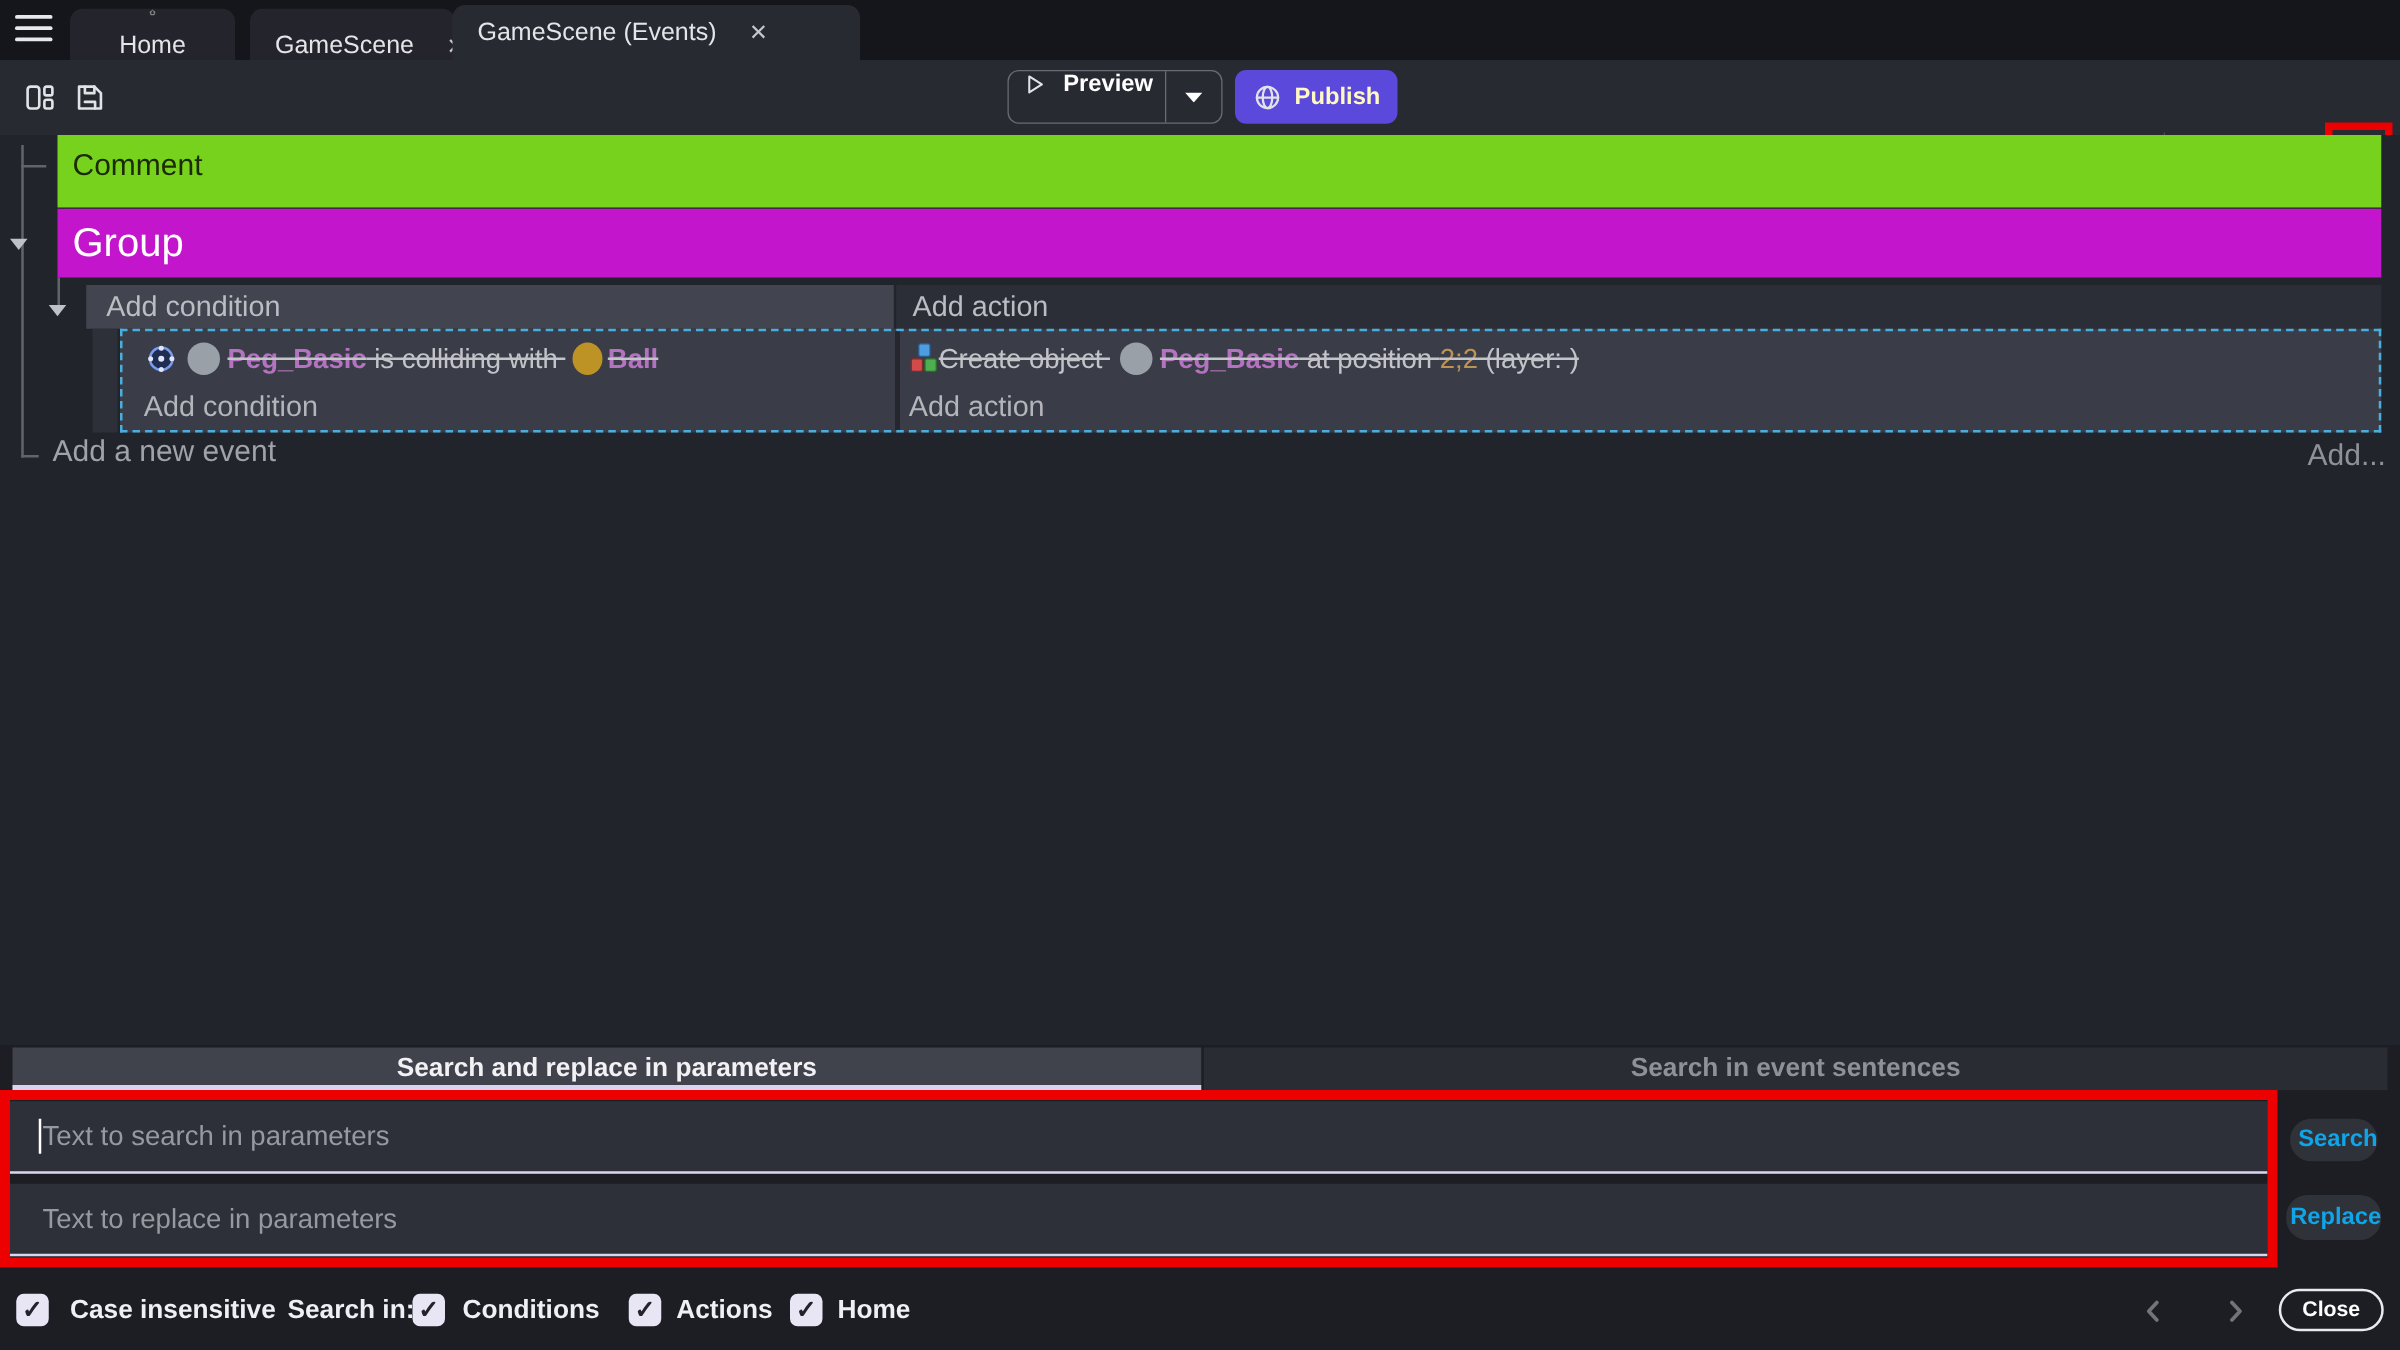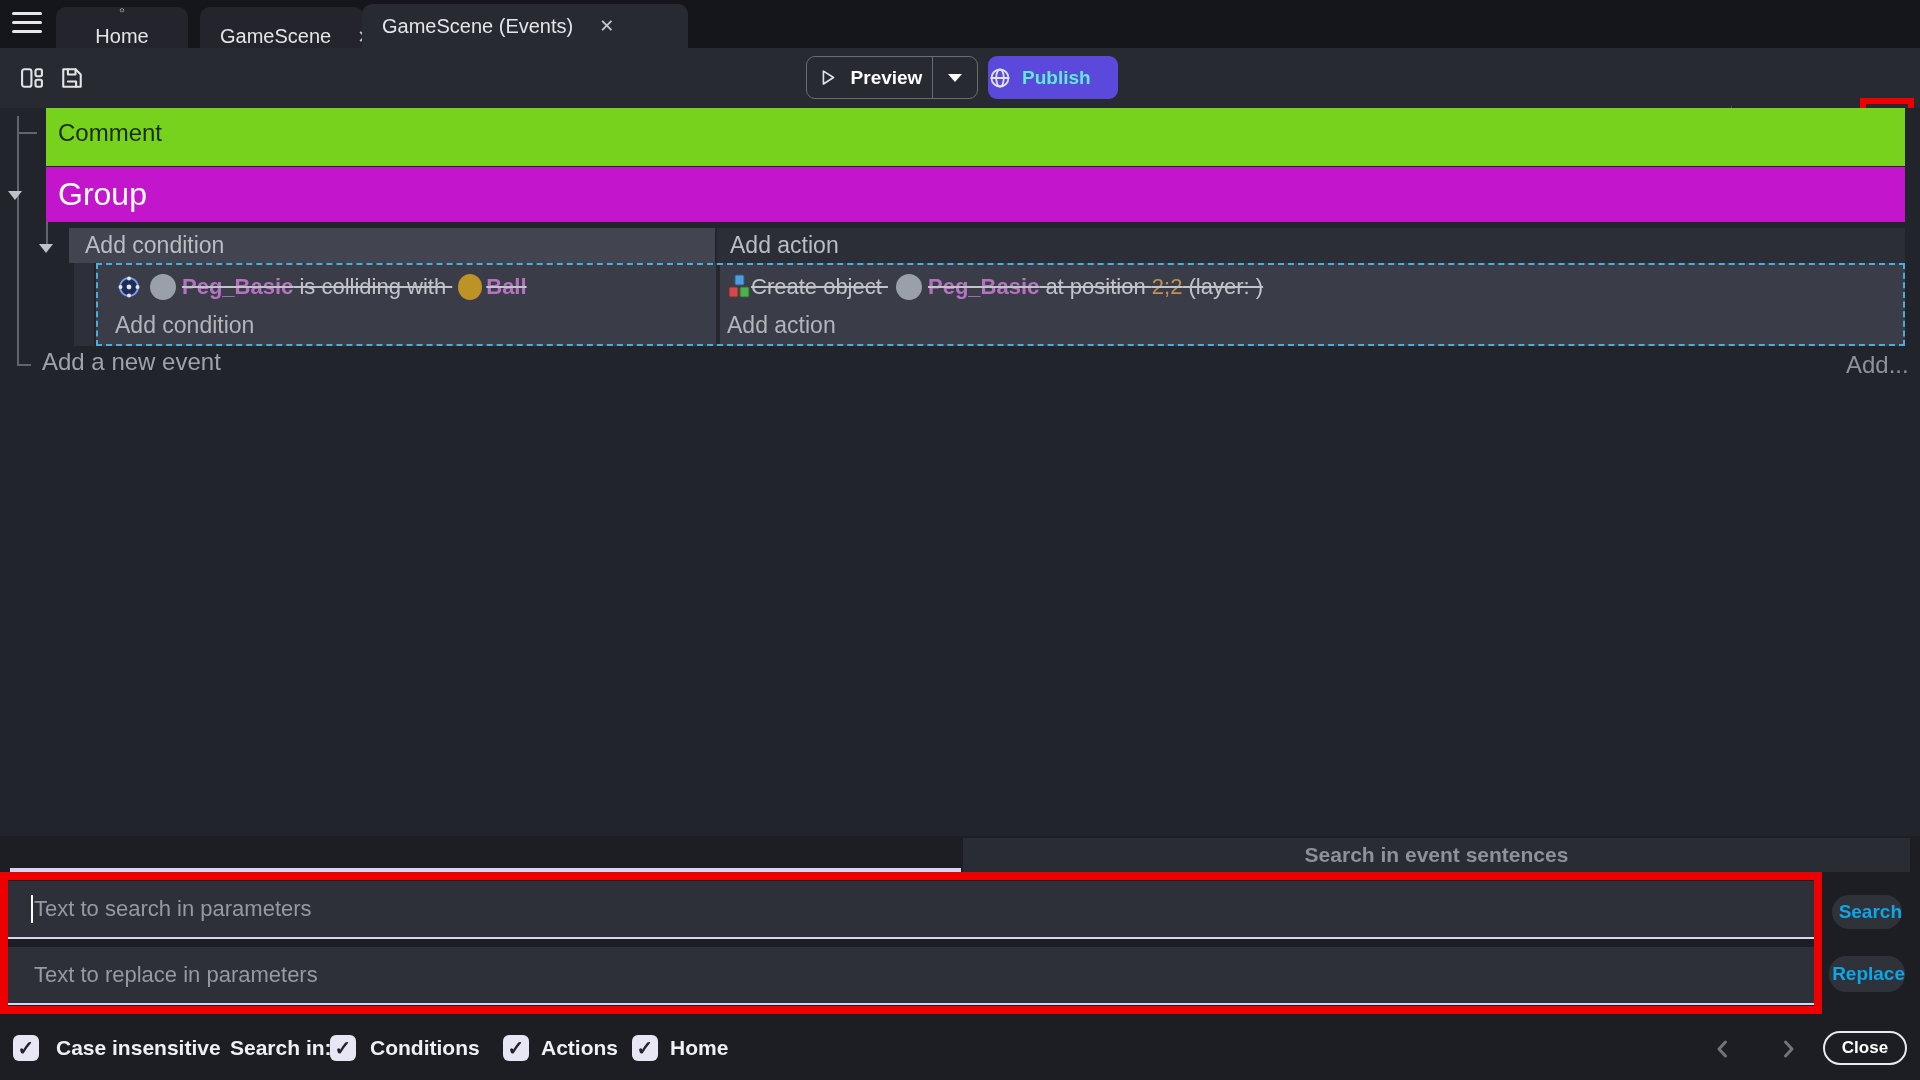--- a/index.html
+++ b/index.html
@@ -16,24 +16,24 @@
   .tab.active{top:4px;height:44px;background:#282a32;}
   .tab .close{color:#c6c7cd;font-size:18px;margin-left:14px;cursor:pointer;}
   .tab .home-ic{width:24px;height:24px;}
   svg.line-ic{fill:none;stroke:#e2e3e7;stroke-width:1.8;stroke-linecap:round;stroke-linejoin:round;}
 
   
   .toolbar{position:absolute;left:0;top:48px;width:1920px;height:60px;background:#282a32;}
   .tb-icon{position:absolute;top:62px;cursor:pointer;}
   .preview{position:absolute;left:806px;top:8px;width:172px;height:43px;border:1px solid #6a6b74;
            border-radius:9px;display:flex;align-items:stretch;color:#fff;cursor:pointer;box-sizing:border-box;}
-  .preview .main{flex:1;display:flex;align-items:center;justify-content:center;gap:12px;font-weight:bold;font-size:19px;}
+  .preview .main{flex:1;display:flex;justify-content:center;gap:12px;font-weight:bold;font-size:19px;}
   .preview .caret-sec{width:44px;border-left:1px solid #6a6b74;display:flex;align-items:center;justify-content:center;}
   .publish{position:absolute;left:988px;top:8px;width:130px;height:43px;background:#5b49dc;border-radius:9px;
-           display:flex;align-items:center;justify-content:flex-start;gap:10px;color:#5eead4;font-weight:bold;
+           display:flex;align-items:center;justify-content:center;gap:10px;color:#fef9c3;font-weight:bold;
            font-size:19px;cursor:pointer;}
   .tb-divider{position:absolute;left:1731px;top:58px;width:1px;height:40px;background:#4a4b53;}
   .red-box-search{position:absolute;left:1860px;top:50px;width:54px;height:55px;border:6px solid #ec0000;
            box-sizing:border-box;display:flex;align-items:center;justify-content:center;}
 
   
   .events{position:absolute;left:0;top:108px;width:1920px;height:728px;background:#22242b;}
   .tline{position:absolute;background:#62646c;}
   .tri{position:absolute;width:0;height:0;border-left:7px solid transparent;border-right:7px solid transparent;
        border-top:9px solid #c0c1c7;cursor:pointer;}
@@ -265,20 +265,21 @@
 
     <div class="add-new">
       <span>Add a new event</span>
     </div>
     <div class="add-more">
       <span>Add...</span>
     </div>
   </div>
 
   <div class="search-panel">
+    <div class="sp-tab on"><span>Search and replace in parameters</span></div>
     <div class="sp-underline"></div>
     <div class="sp-tab off"><span>Search in event sentences</span></div>
 
     <div class="red-box-inputs"></div>
 
     <div class="inp" style="top:111px;">
       <input type="text" placeholder="Text to replace in parameters" style="">
     </div>
     <div class="inp" style="top:45px;">
       <input type="text" placeholder="Text to search in parameters" style="">

